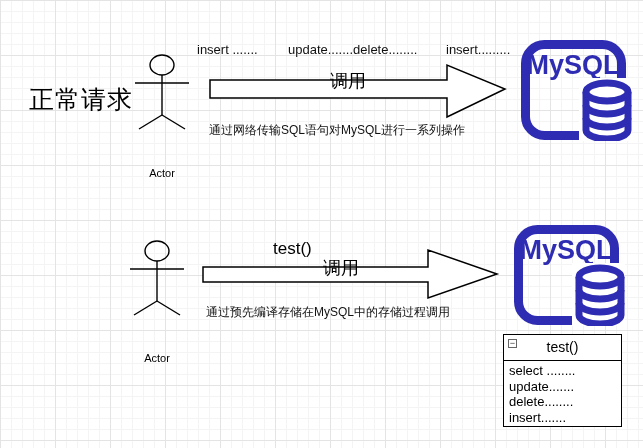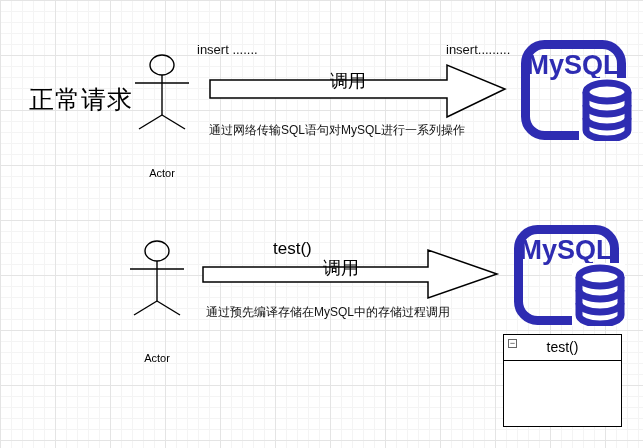--- a/index.html
+++ b/index.html
@@ -50,20 +50,21 @@
       <ellipse cx="30" cy="12" rx="12" ry="10"></ellipse>
       <line x1="30" y1="22" x2="30" y2="62"></line>
       <line x1="3" y1="30" x2="57" y2="30"></line>
       <line x1="30" y1="62" x2="7" y2="76"></line>
       <line x1="30" y1="62" x2="53" y2="76"></line>
     </g>
   </svg>
   <div class="abs actor-caption" style="left:132px;top:130px;">Actor</div>
 
   <div class="abs sql-label" style="left:197px;top:42px;">insert .......</div>
+  <div class="abs sql-label" style="left:288px;top:42px;">update.......delete........</div>
   <div class="abs sql-label" style="left:446px;top:42px;">insert.........</div>
 
   <svg class="abs" style="left:205px;top:60px;" width="305" height="62" viewBox="0 0 305 62">
     <polygon points="5,20 242,20 242,5 300,29 242,57 242,38 5,38" fill="#fff" stroke="#000" stroke-width="1.5" stroke-linejoin="miter"></polygon>
   </svg>
   <div class="abs call-label" style="left:330px;top:72px;">调用</div>
 
   <div class="abs desc" style="left:209px;top:122px;">通过网络传输SQL语句对MySQL进行一系列操作</div>
 
   <svg class="abs" style="left:518px;top:37px;" width="114" height="104" viewBox="0 0 114 104">
@@ -109,16 +110,22 @@
       <path d="M68,81 a21,9 0 0 0 42,0" fill="none"></path>
       <ellipse cx="89" cy="55" rx="21" ry="9"></ellipse>
     </g>
   </svg>
 
   <div class="abs proc-box">
     <div class="proc-header">
       <div class="collapse-icon">−</div>
       <div class="proc-title">test()</div>
     </div>
+    <div class="proc-items">
+      <div>select ........</div>
+      <div>update.......</div>
+      <div>delete........</div>
+      <div>insert.......</div>
+    </div>
   </div>
 
 
 </div>
 
 </body></html>

